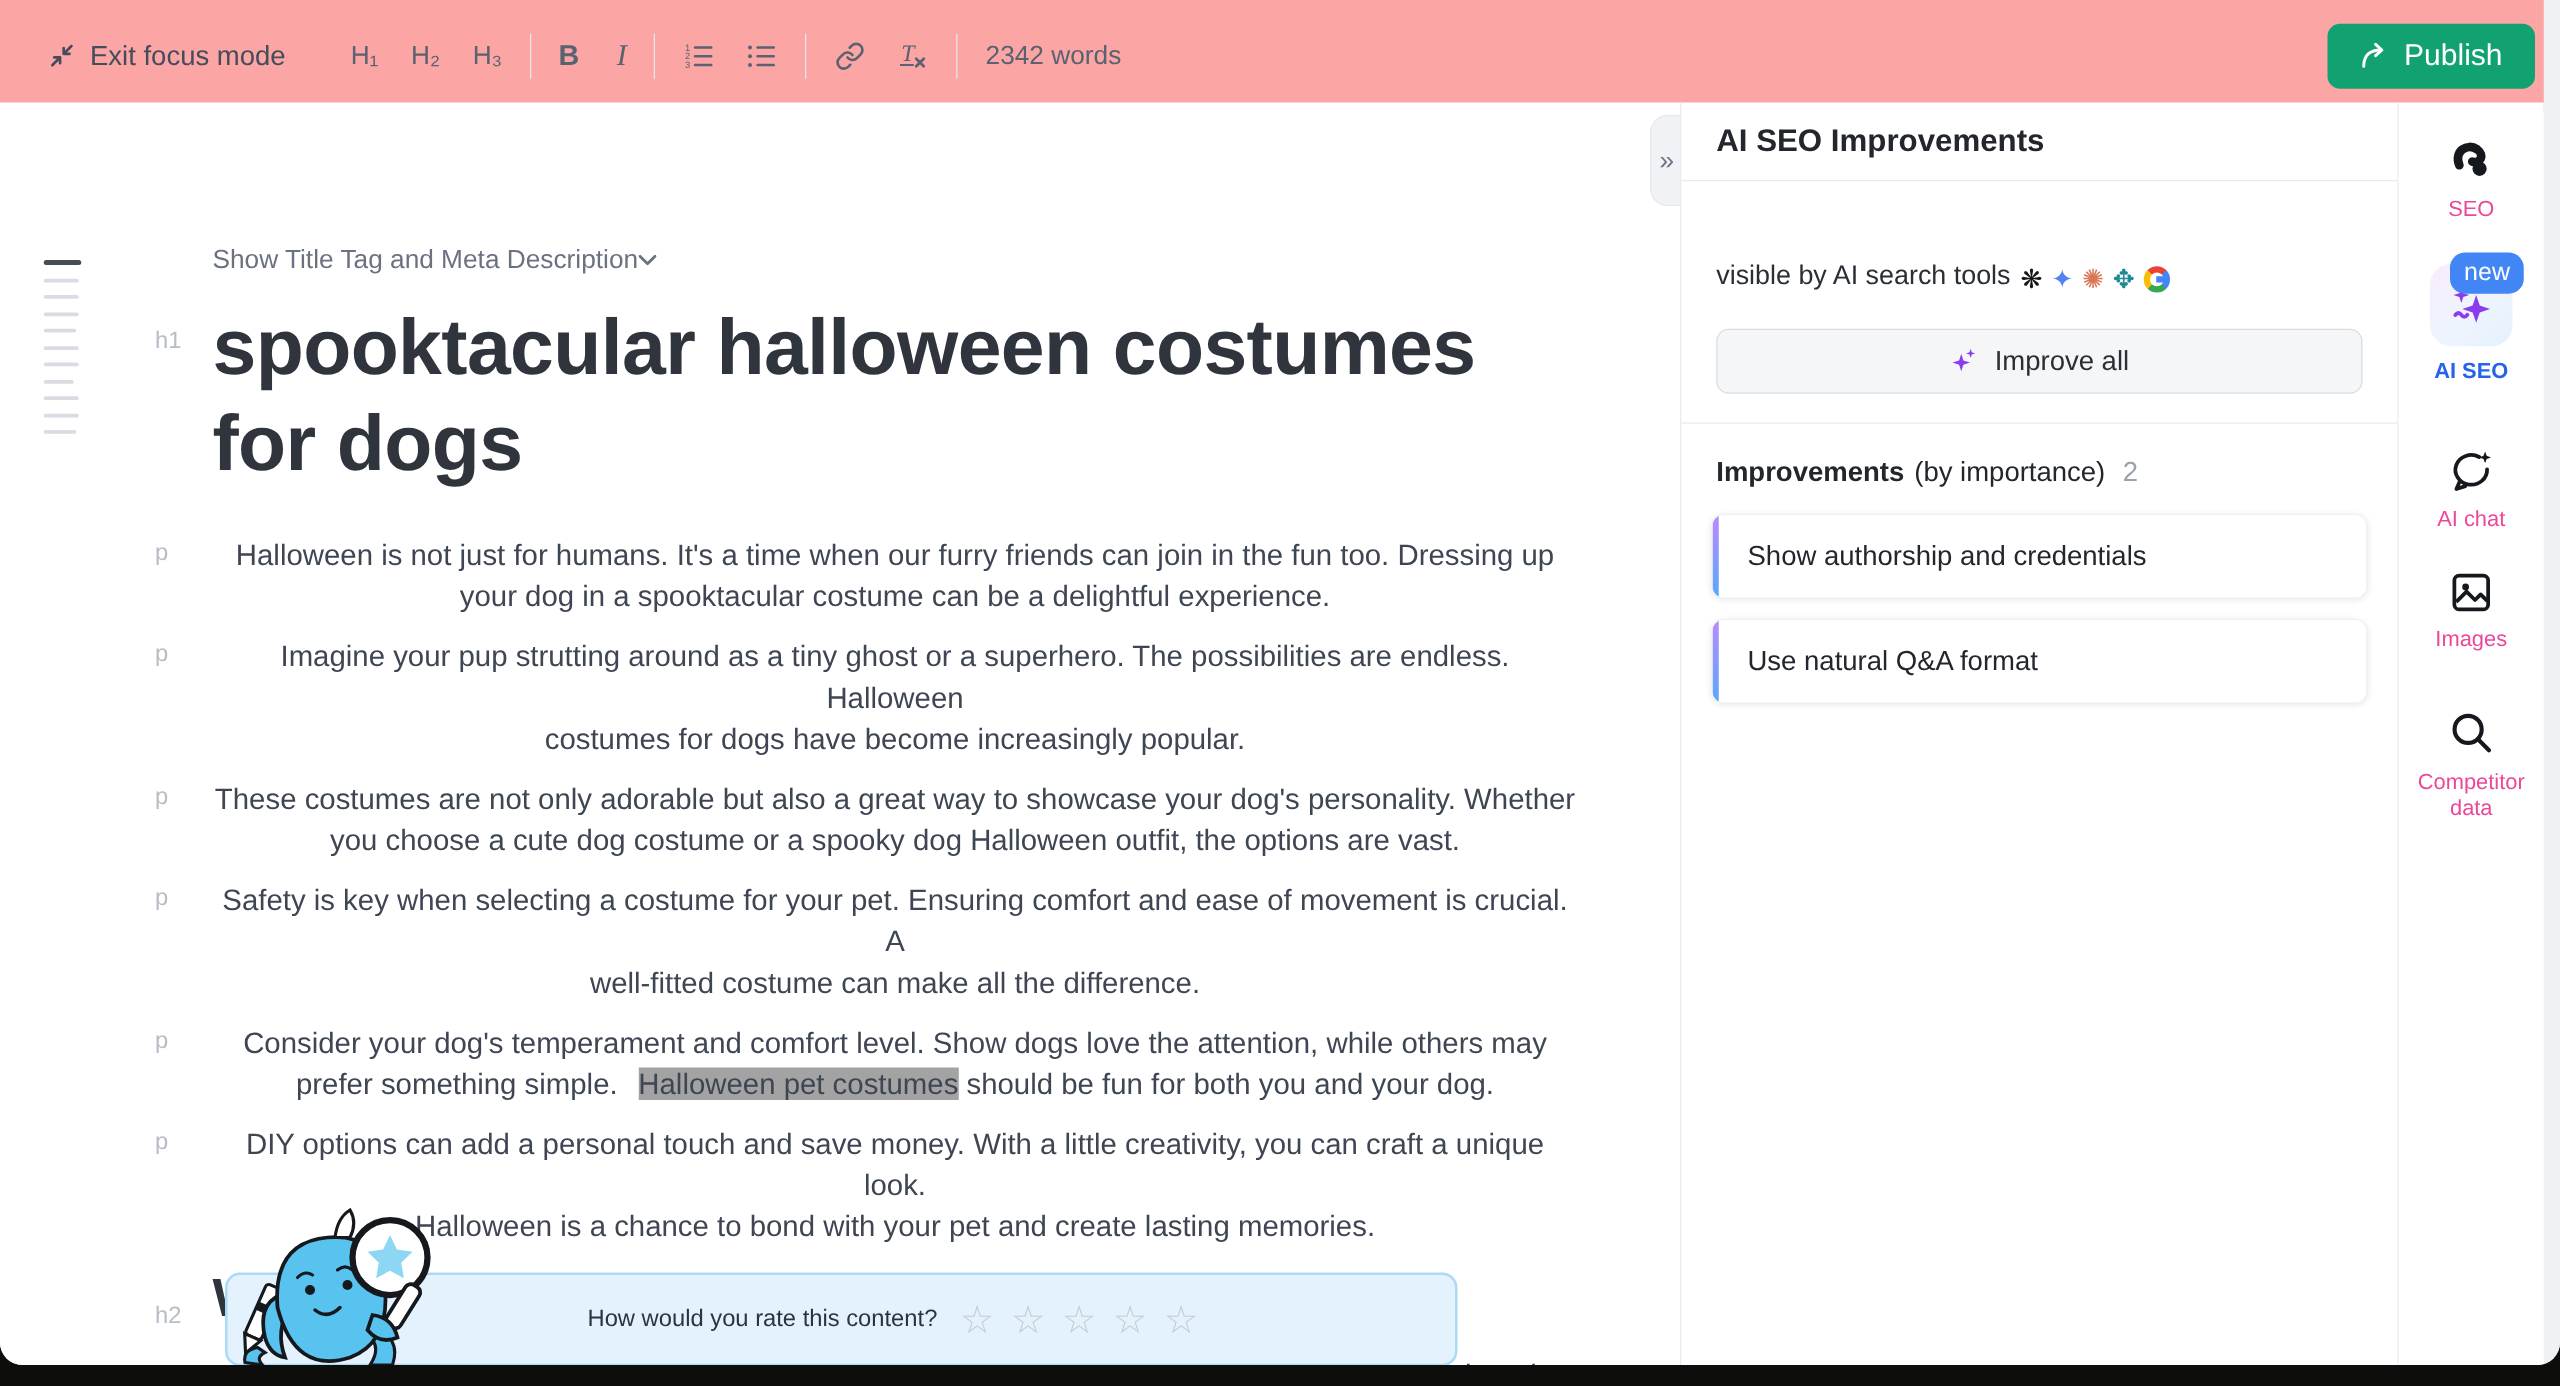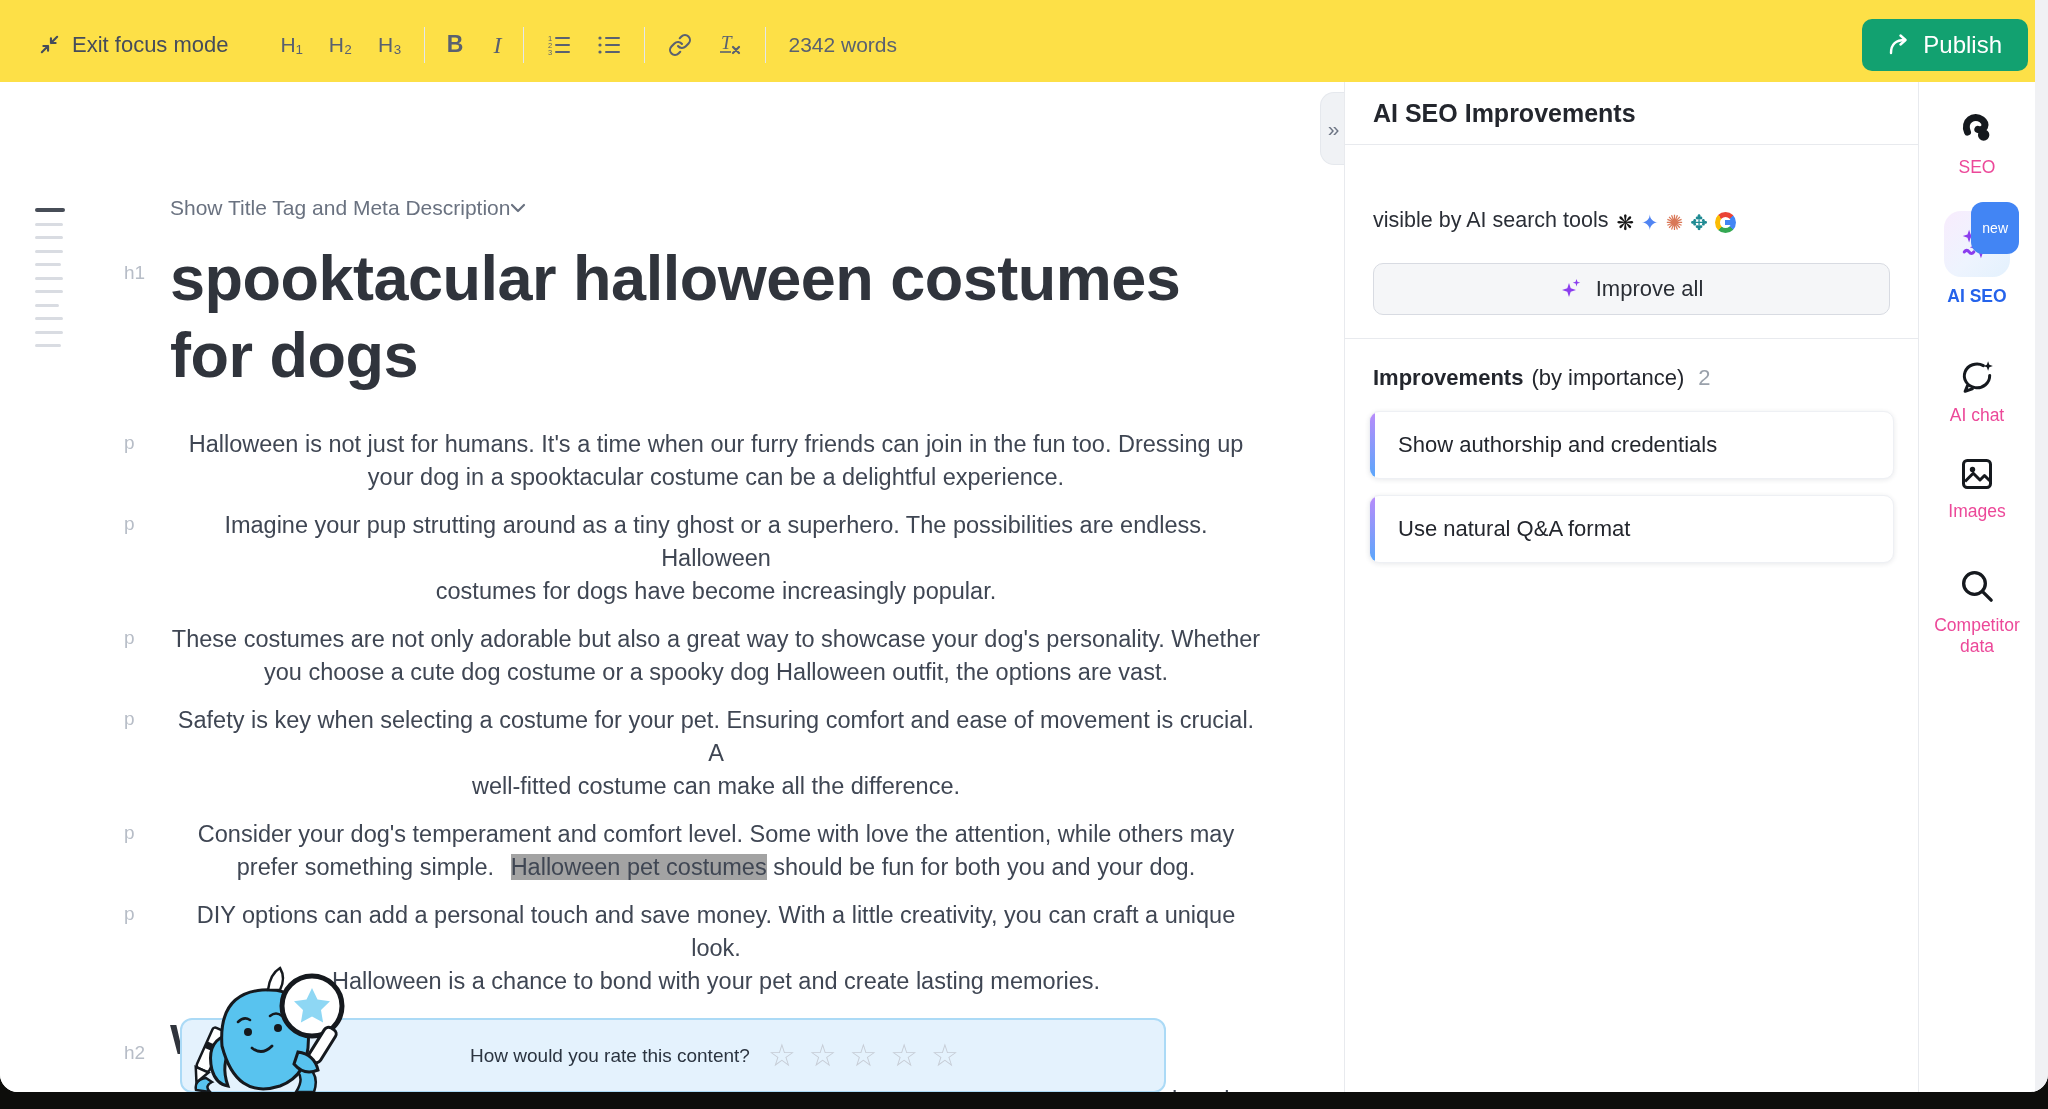--- a/index.html
+++ b/index.html
@@ -1,21 +1,21 @@
 <!DOCTYPE html>
 <html><head>
 <meta charset="utf-8">
 <style>
   html,body{margin:0;padding:0;background:#0d0d0b;}
   *{box-sizing:border-box;}
   body{font-family:"Liberation Sans","DejaVu Sans",sans-serif;width:2048px;height:1109px;position:relative;overflow:hidden;}
   #app{position:absolute;left:0;top:0;width:2048px;height:1092px;background:#ffffff;border-radius:0 0 18px 18px;overflow:hidden;}
 
   
-  .topbar{position:absolute;left:0;top:0;width:100%;height:90px;background:#fde047;border-bottom:1px solid #e8eaee;display:flex;align-items:center;padding:0 20px 0 36px;}
+  .topbar{position:absolute;left:0;top:0;width:100%;height:90px;background:#fca5a5;border-bottom:1px solid #e8eaee;display:flex;align-items:center;padding:0 20px 0 36px;}
   .tb-left{display:flex;align-items:center;color:#4d5565;}
   .exit-btn{display:flex;align-items:center;gap:10px;cursor:pointer;}
   .exit-btn span{font-size:22px;color:#454c5b;}
   .tb-group{display:flex;align-items:center;gap:26px;margin-left:52px;}
   .tb-btn{font-size:21px;color:#5a6170;cursor:pointer;line-height:1;}
   .tb-btn.bold{font-weight:700;font-size:23px;}
   .tb-btn.italic{font-family:"Liberation Serif","DejaVu Serif",serif;font-style:italic;font-size:24px;}
   .tb-sep{width:1px;height:36px;background:#e4e7ec;margin:0 22px;}
   .tb-icon{width:26px;height:26px;display:inline-flex;align-items:center;justify-content:center;cursor:pointer;color:#5a6170;}
   .word-count{font-size:21px;color:#5a6170;}
@@ -69,21 +69,21 @@
   .impr-card::before{content:'';position:absolute;left:0;top:0;bottom:0;width:5px;background:linear-gradient(180deg,#b98bfa,#5aa7fb);}
   .impr-card + .impr-card{margin-top:16px;}
 
   
   .sidebar{position:absolute;left:1919px;top:82px;width:116px;bottom:0;background:#fff;}
   .edge-strip{position:absolute;left:2035px;top:0;width:13px;height:1092px;background:#f0f1f4;}
   .side-item{position:absolute;left:0;width:116px;text-align:center;cursor:pointer;}
   .side-label{font-size:17.5px;color:#ec4899;margin-top:9px;line-height:21px;}
   .side-label.blue{color:#2563eb;font-weight:700;}
   .ai-tile{position:relative;width:66px;height:66px;margin:0 auto;border-radius:17px;background:linear-gradient(135deg,#f8ecfd 0%,#eef4fe 55%,#e3f1fd 100%);display:flex;align-items:center;justify-content:center;}
-  .new-badge{position:absolute;top:-9px;right:-9px;background:#4285f4;color:#fff;font-size:14px;padding:18px 11px;border-radius:12px;margin-left:32px;}
+  .new-badge{position:absolute;top:-9px;right:-9px;background:#4285f4;color:#fff;font-size:20px;padding:5px 11px;border-radius:12px;margin-left:32px;}
 
   svg{display:block;}
 </style>
 </head>
 <body>
 
 <div id="app">
 
   <div class="topbar">
     <div class="tb-left">
@@ -197,21 +197,21 @@
         <p>These costumes are not only adorable but also a great way to showcase your dog's personality. Whether
 you choose a cute dog costume or a spooky dog Halloween outfit, the options are vast.</p>
       </div>
       <div class="block">
         <span class="marker">p</span>
         <p>Safety is key when selecting a costume for your pet. Ensuring comfort and ease of movement is crucial. A
 well-fitted costume can make all the difference.</p>
       </div>
       <div class="block">
         <span class="marker">p</span>
-        <p><span>Consider your dog's temperament and comfort level. Some with love the attention, while others may
+        <p><span>Consider your dog's temperament and comfort level. Show dogs love the attention, while others may
 prefer something simple. </span><span class="hl">Halloween pet costumes</span><span> should be fun for both you and your dog.</span></p>
       </div>
       <div class="block">
         <span class="marker">p</span>
         <p>DIY options can add a personal touch and save money. With a little creativity, you can craft a unique look.
 Halloween is a chance to bond with your pet and create lasting memories.</p>
       </div>
       <div class="block h2">
         <span class="marker">h2</span>
         <h2>Why Dress Up Your Dog for Halloween?</h2>

